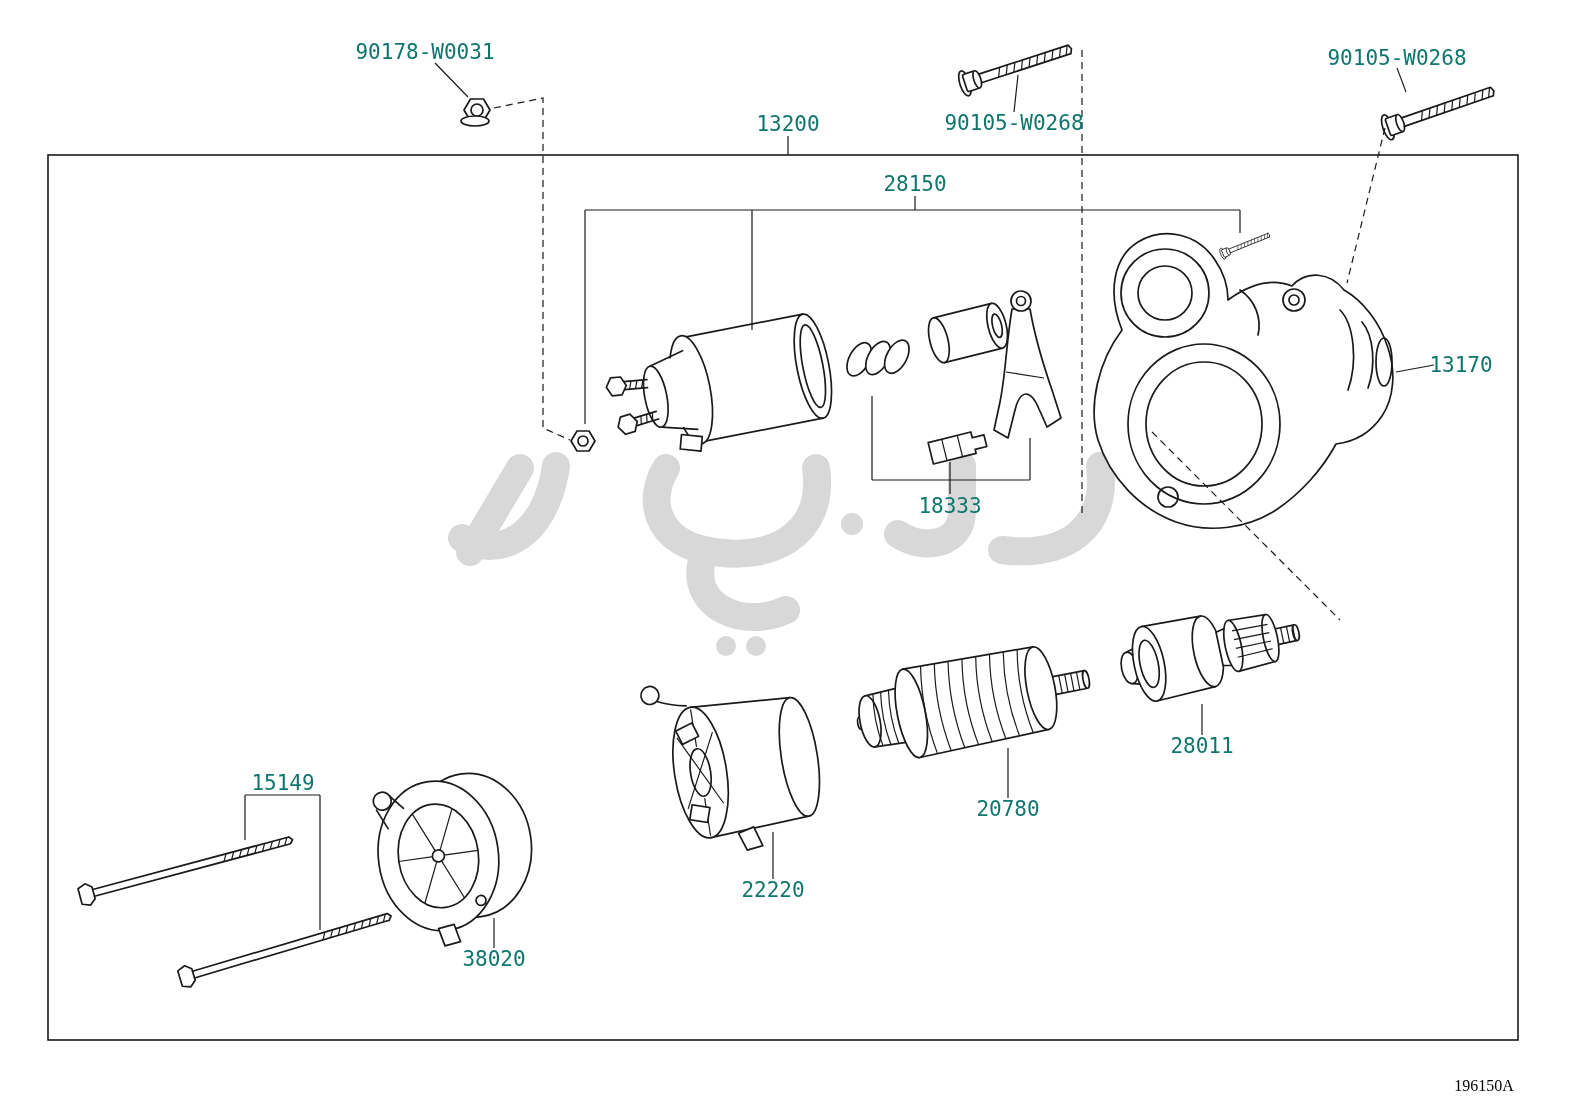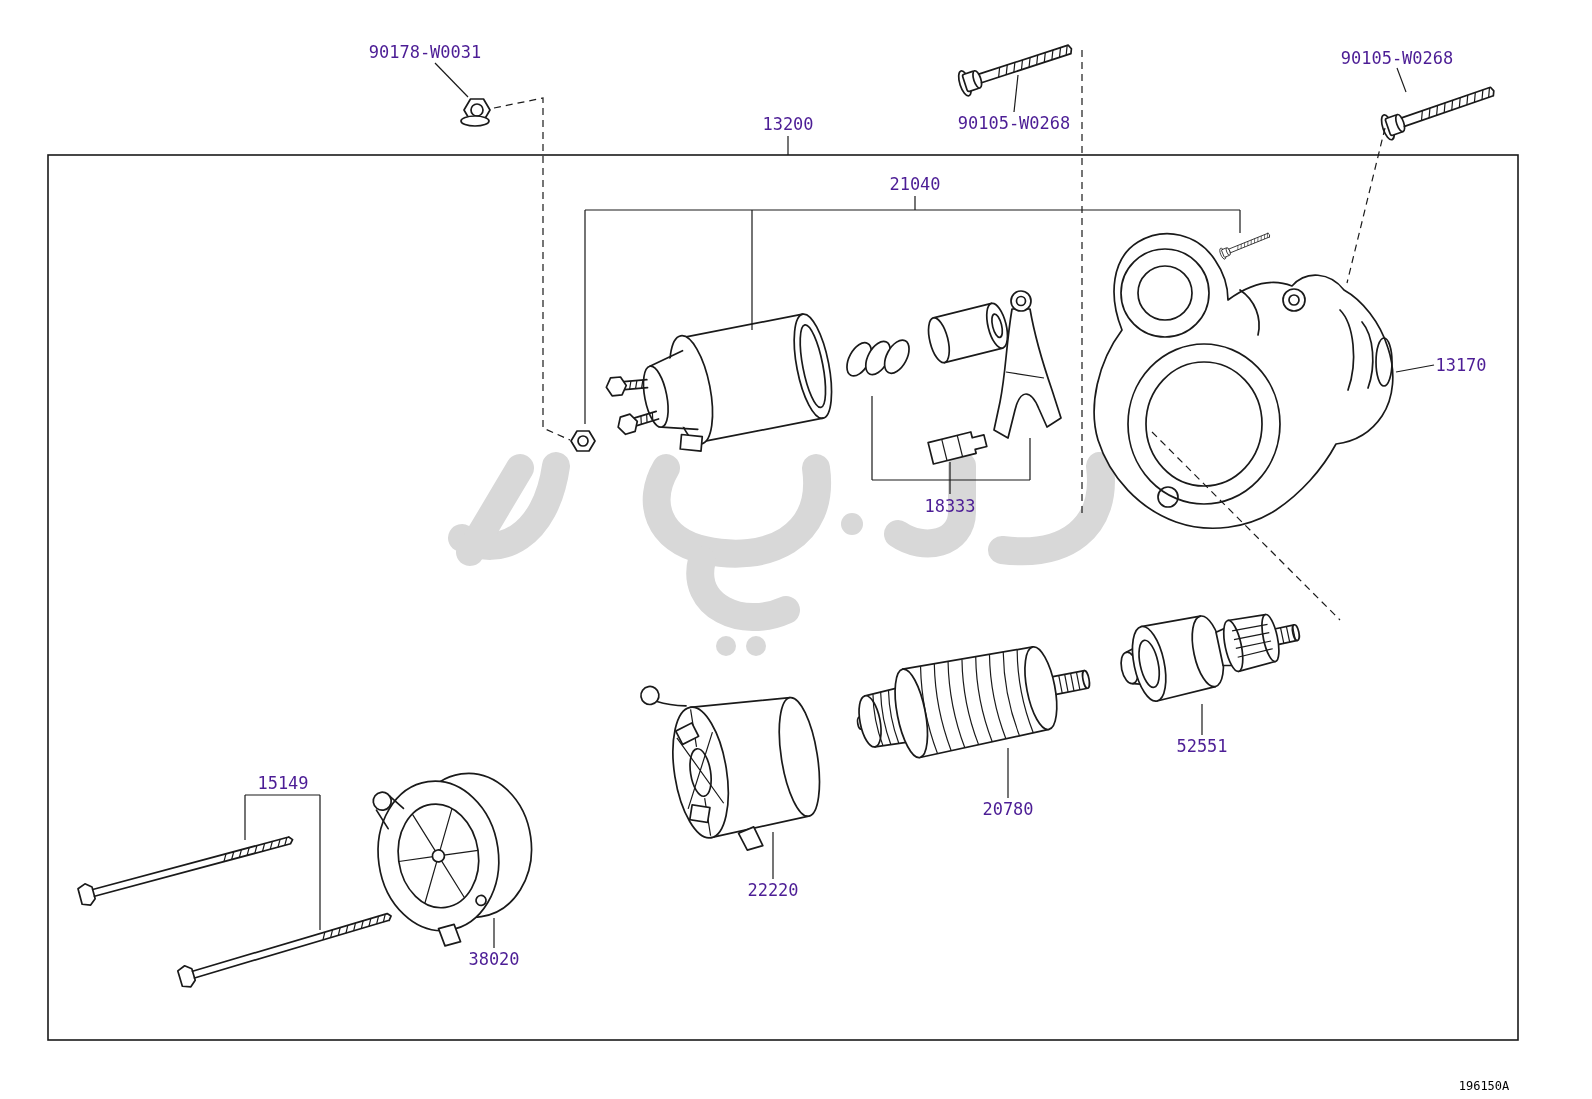--- a/index.html
+++ b/index.html
@@ -8,23 +8,23 @@
   .art{position:absolute;left:0;top:0;}
   
   .s   {stroke:var(--line,#1a1a1a);fill:none;stroke-width:1.7;stroke-linecap:round;stroke-linejoin:round;}
   .sf  {fill:#ffffff;}
   .ld  {stroke:var(--line,#1a1a1a);fill:none;stroke-width:1.2;}
   .dash{stroke:var(--line,#1a1a1a);fill:none;stroke-width:1.2;stroke-dasharray:7 5;}
   .frame{stroke:var(--line,#1a1a1a);fill:none;stroke-width:1.6;}
   .wm  {stroke:var(--wm,#d8d8d8);fill:none;stroke-width:28;stroke-linecap:round;}
   .wmd {fill:var(--wm,#d8d8d8);stroke:none;}
   
-  .lbl{position:absolute;transform:translate(-50%,-50%);font-size:17px;color:#4c1d95;
+  .lbl{position:absolute;transform:translate(-50%,-50%);font-size:21px;color:#0f766e;
        white-space:nowrap;letter-spacing:0px;}
-  .docnum{position:absolute;transform:translate(-50%,-50%);font-size:12px;color:#000;white-space:nowrap;}
+  .docnum{position:absolute;transform:translate(-50%,-50%);font-size:16px;color:#000;white-space:nowrap;font-family:Liberation Serif, serif;}
 </style>
 </head>
 <body>
 
 <div class="canvas">
 
 <svg class="art" width="1592" height="1099" viewBox="0 0 1592 1099">
 
   <defs>
     <g id="boltA">
@@ -234,24 +234,24 @@
     <path class="ld" d="M773,879 L773,832"></path>
     <path class="ld" d="M494,948 L494,918"></path>
     <path class="ld" d="M245,795 L320,795 M245,795 L245,840 M320,795 L320,930"></path>
   </g>
 </svg>
 
 <div class="lbl" style="left:425px;top:52px">90178-W0031</div>
 <div class="lbl" style="left:1014px;top:123px">90105-W0268</div>
 <div class="lbl" style="left:1397px;top:58px">90105-W0268</div>
 <div class="lbl" style="left:788px;top:124px">13200</div>
-<div class="lbl" style="left:915px;top:184px">21040</div>
+<div class="lbl" style="left:915px;top:184px">28150</div>
 <div class="lbl" style="left:1461px;top:365px">13170</div>
 <div class="lbl" style="left:950px;top:506px">18333</div>
-<div class="lbl" style="left:1202px;top:746px">52551</div>
+<div class="lbl" style="left:1202px;top:746px">28011</div>
 <div class="lbl" style="left:1008px;top:809px">20780</div>
 <div class="lbl" style="left:773px;top:890px">22220</div>
 <div class="lbl" style="left:494px;top:959px">38020</div>
 <div class="lbl" style="left:283px;top:783px">15149</div>
 
 <div class="docnum" style="left:1484px;top:1086px">196150A</div>
 
 </div>
 
 </body></html>

